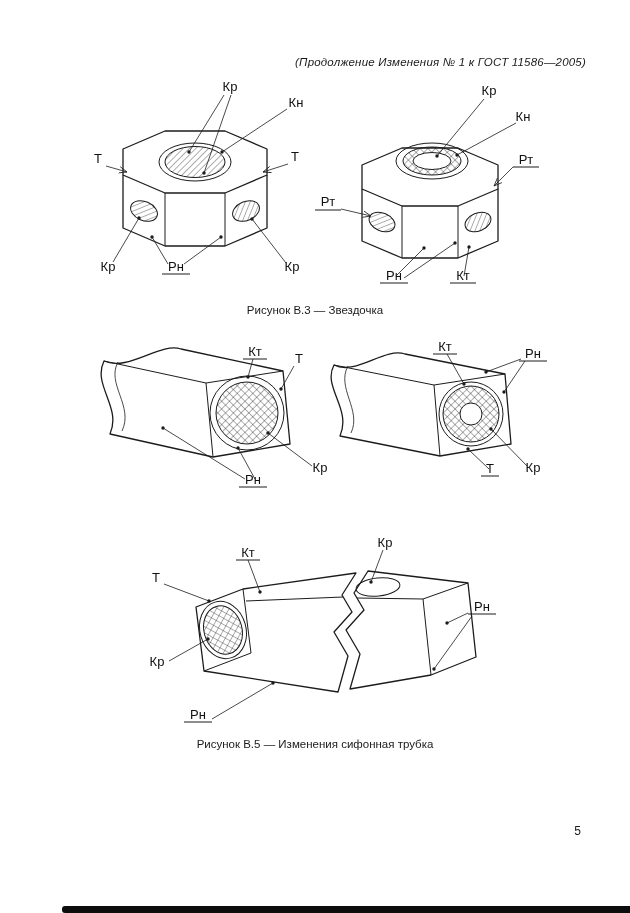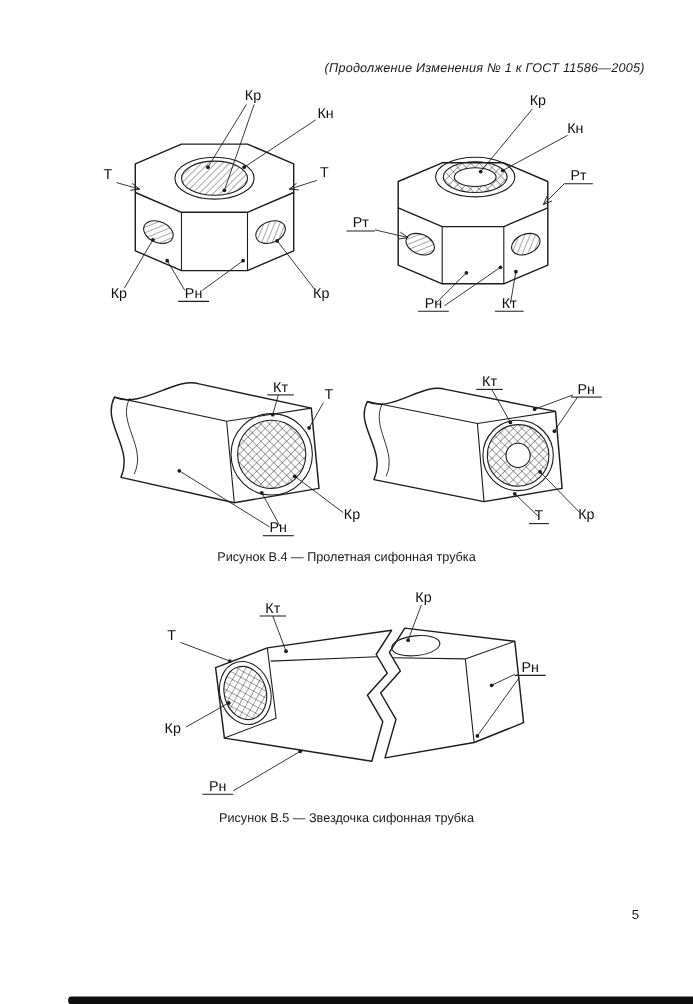--- a/index.html
+++ b/index.html
@@ -127,20 +127,21 @@
         <text x="394" y="280" text-anchor="middle">Рн</text>
       </g>
       <g>
         <path class="ld" d="M464,276 L469,247"></path>
         <circle class="dot" cx="469" cy="247" r="1.7"></circle>
         <line class="ul" x1="450" y1="283" x2="476" y2="283"></line>
         <text x="463" y="280" text-anchor="middle">Кт</text>
       </g>
     </g>
   </svg>
+  <div class="caption cap-b3">Рисунок В.3 — Звездочка</div>
 
   <svg style="top:330px" width="630" height="170" viewBox="0 330 630 170">
     <defs>
       <pattern id="xhatch4" patternUnits="userSpaceOnUse" width="5.5" height="5.5" patternTransform="rotate(45)">
         <path d="M0 0 H5.5 M0 0 V5.5" stroke="#1c1c1c" stroke-width="0.7" fill="none"></path>
       </pattern>
     </defs>
 
     <g>
       <path class="ol" d="M283,371 L181,349 C160,342 128,372 104,361 C92,385 122,407 110,434 L213,457 L290,444 Z"></path>
@@ -204,21 +205,20 @@
         <circle class="dot" cx="468" cy="449" r="1.7"></circle>
         <text x="490" y="473" text-anchor="middle">Т</text>
       </g>
       <g>
         <path class="ld" d="M527,466 L491,429"></path>
         <circle class="dot" cx="491" cy="429" r="1.7"></circle>
         <text x="533" y="472" text-anchor="middle">Кр</text>
       </g>
     </g>
   </svg>
-  <div class="caption cap-b4">Рисунок В.4 — Пролетная сифонная трубка</div>
 
   <svg style="top:530px" width="630" height="205" viewBox="0 530 630 205">
     <defs>
       <pattern id="xhatch5" patternUnits="userSpaceOnUse" width="5.5" height="5.5" patternTransform="rotate(45)">
         <path d="M0 0 H5.5 M0 0 V5.5" stroke="#1c1c1c" stroke-width="0.7" fill="none"></path>
       </pattern>
     </defs>
 
     <g>
 
@@ -263,17 +263,17 @@
         <text x="482" y="611" text-anchor="middle">Рн</text>
       </g>
       <g>
         <path class="ld" d="M212,719 L273,683"></path>
         <circle class="dot" cx="273" cy="683" r="1.7"></circle>
         <line class="ul" x1="184" y1="722" x2="212" y2="722"></line>
         <text x="198" y="719" text-anchor="middle">Рн</text>
       </g>
     </g>
   </svg>
-  <div class="caption cap-b5">Рисунок В.5 — Звездочка сифонная трубка</div>
+  <div class="caption cap-b5">Рисунок В.5 — Изменения сифонная трубка</div>
 
   <div class="pagenum">5</div>
   <div class="scanbar"></div>
 </div>
 
 </body></html>

